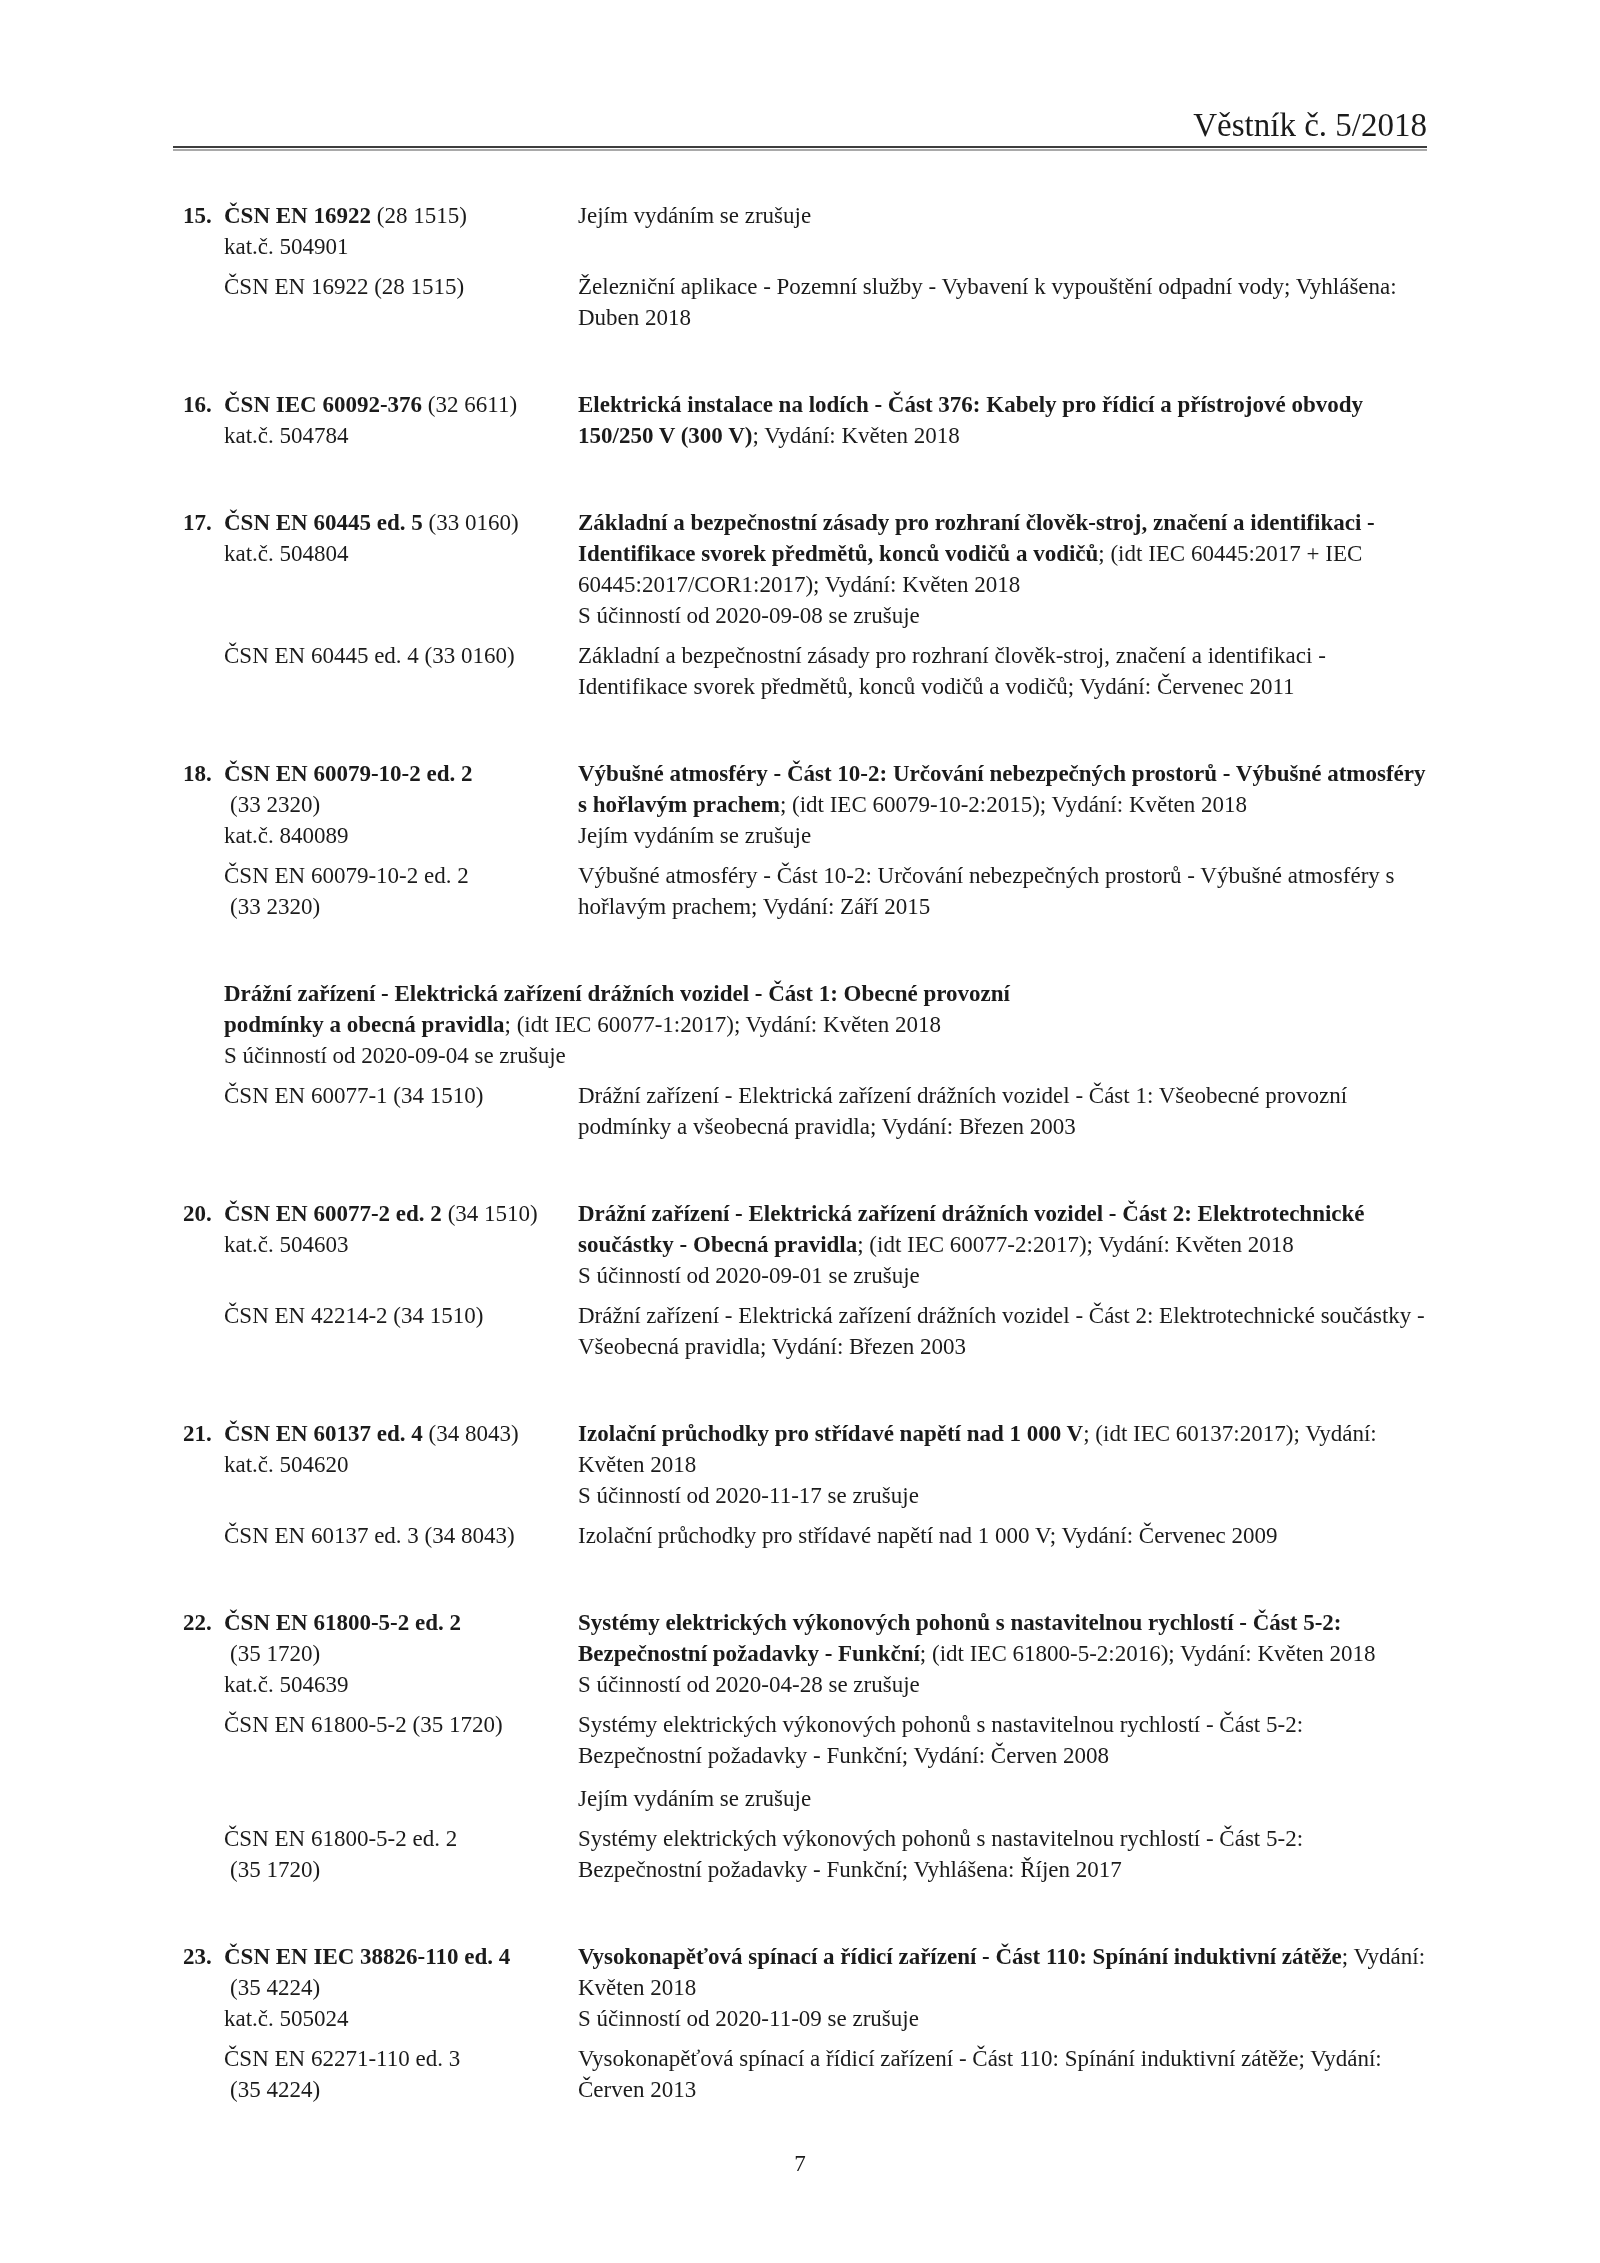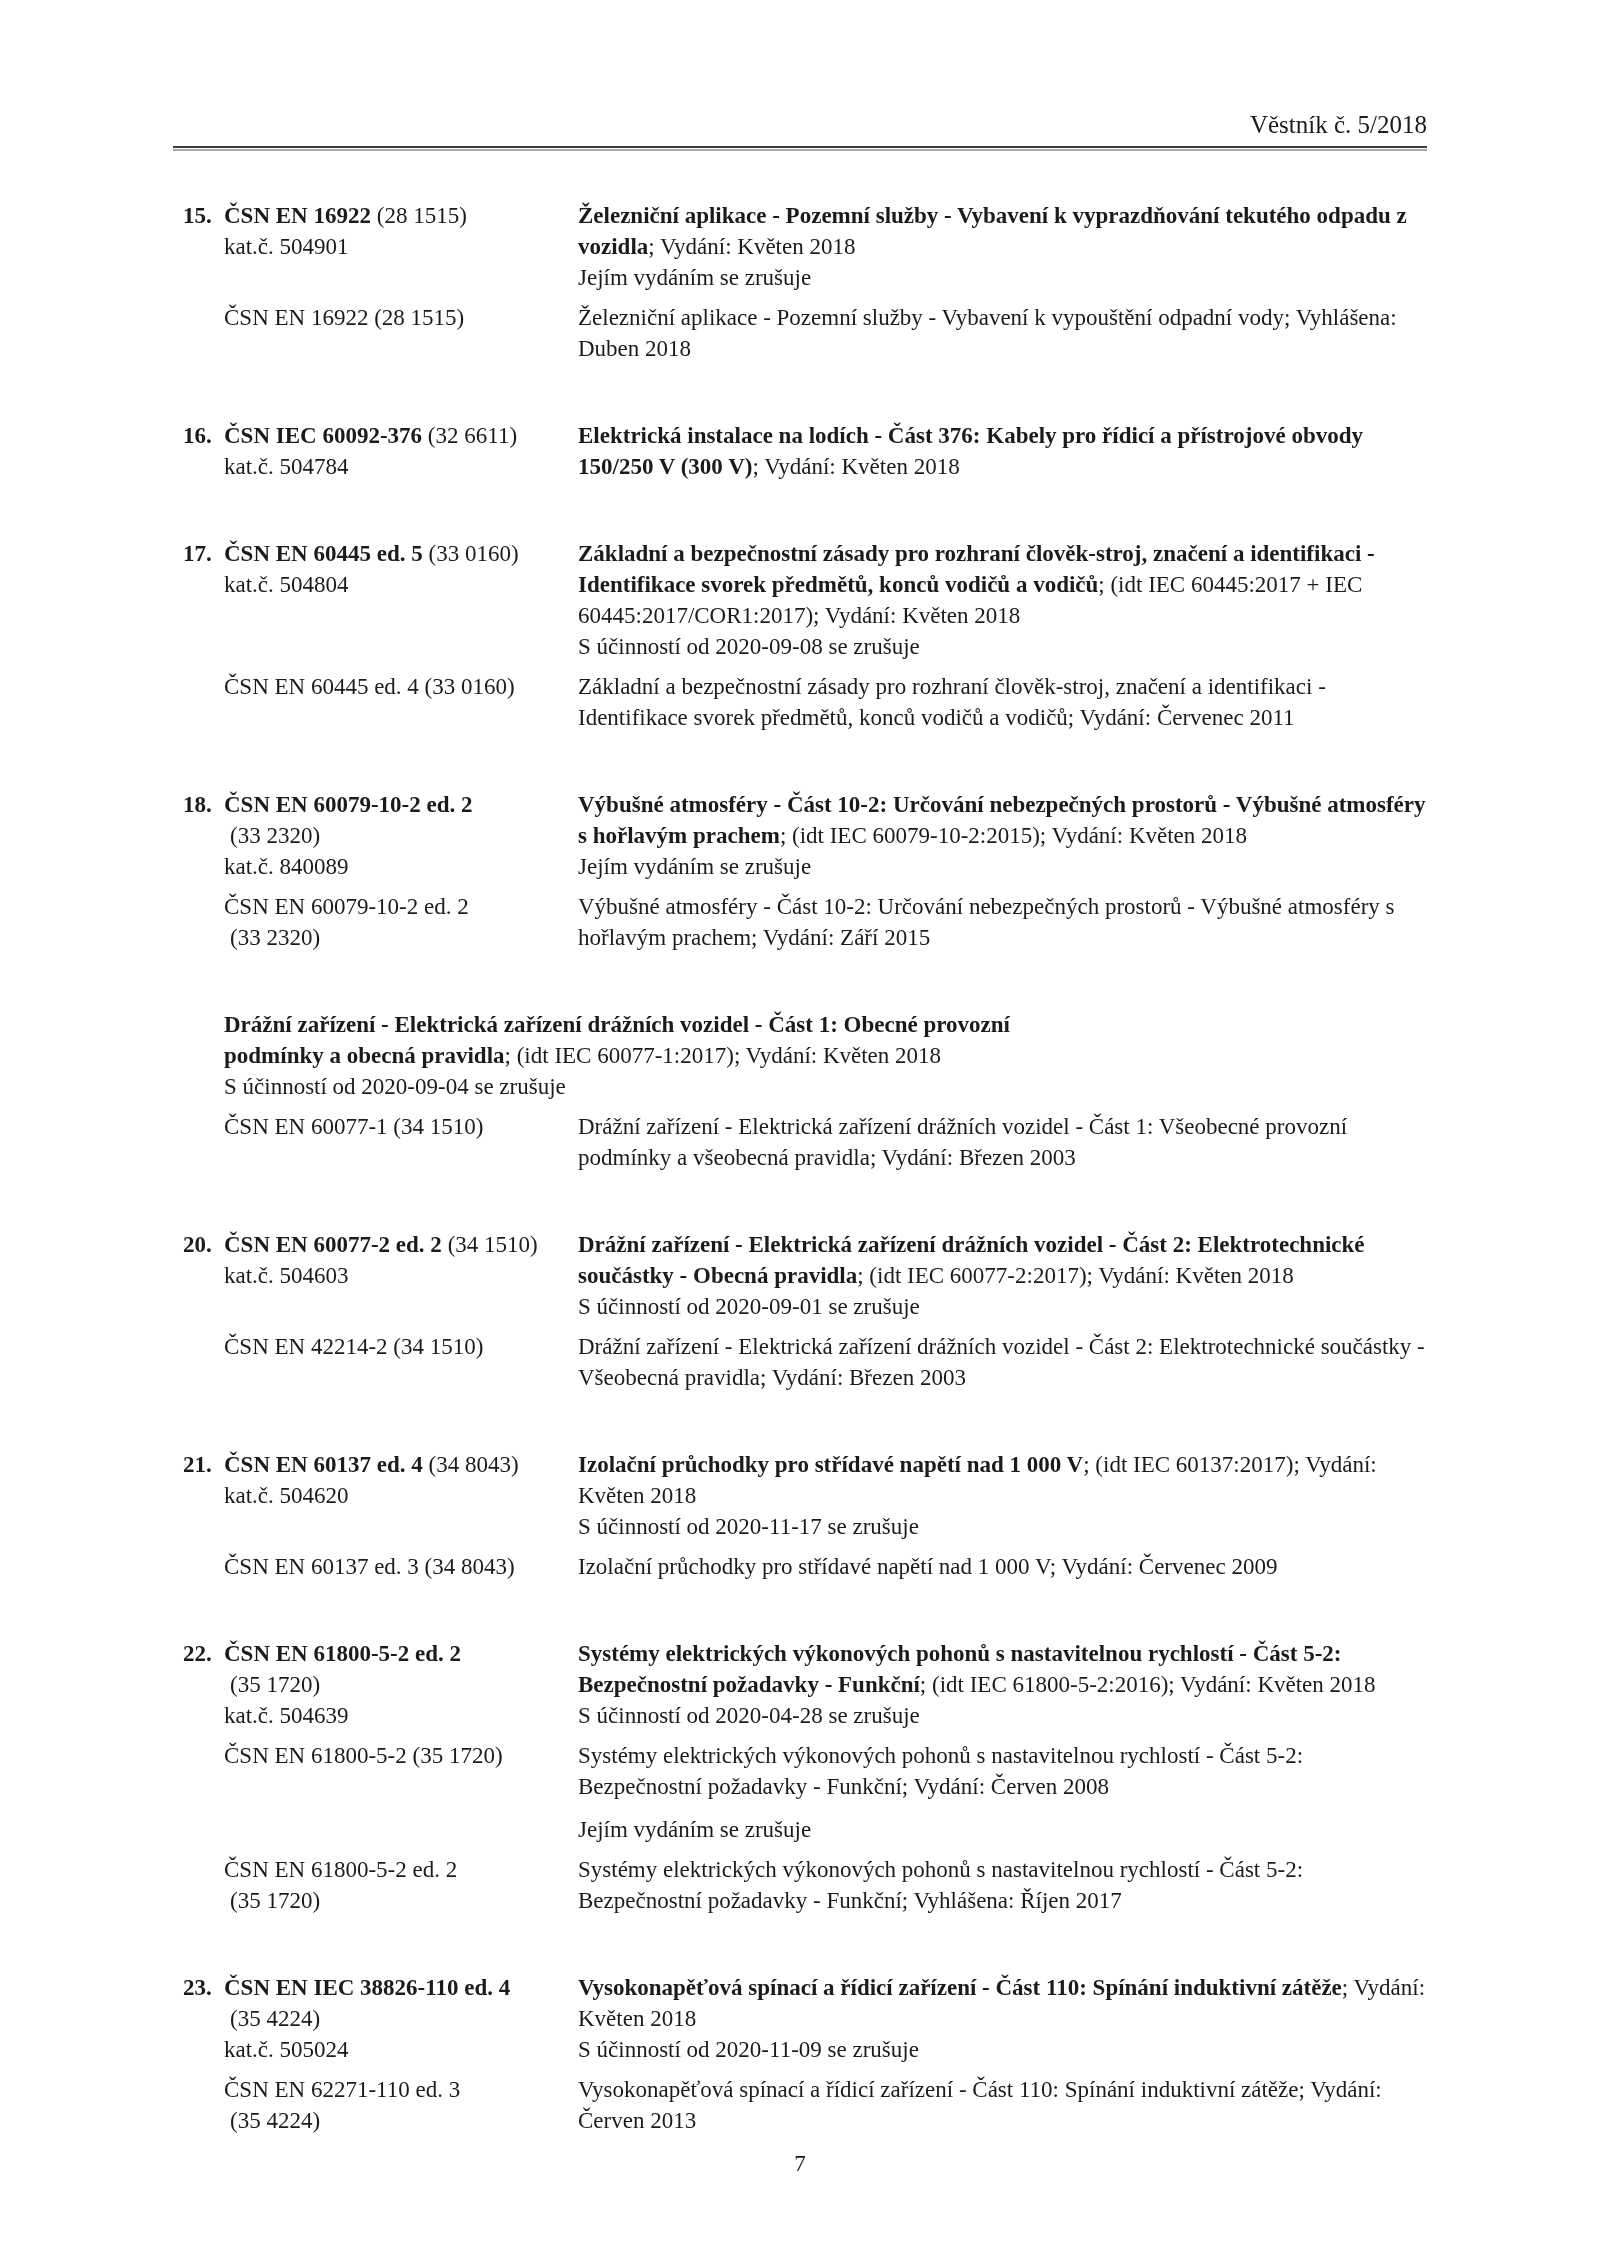--- a/index.html
+++ b/index.html
@@ -13,21 +13,21 @@
     font-size: 23px;
     line-height: 31px;
     color: #1b1b1b;
     overflow: hidden;
   }
   .b { font-weight: bold; }
   #hdr {
     position: absolute;
     top: 110px;
     right: 173px;
-    font-size: 25px;
+    font-size: 33px;
     line-height: 30px;
   }
   #rule {
     position: absolute;
     top: 146px;
     left: 173px;
     right: 173px;
     height: 1px;
     border-top: 2px solid #3e3e3e;
     border-bottom: 2px solid #a9a9a9;
@@ -66,21 +66,20 @@
 
   <div id="content">
 
     <section class="entry first">
       <div class="row">
         <div class="col-left">
           <div class="line"><span class="num">15.</span><span class="b">ČSN EN 16922</span><span> (28 1515)</span></div>
           <div>kat.č. 504901</div>
         </div>
         <div class="col-right">
-          <p><span class="b">Železniční aplikace - Pozemní služby - Vybavení k vyprazdňování tekutého odpadu z vozidla</span><span>; Vydání: Květen 2018</span></p>
           <div>Jejím vydáním se zrušuje</div>
         </div>
       </div>
       <div class="row sub">
         <div class="col-left">
           <div>ČSN EN 16922 (28 1515)</div>
         </div>
         <div class="col-right">
           <p>Železniční aplikace - Pozemní služby - Vybavení k vypouštění odpadní vody; Vyhlášena: Duben 2018</p>
         </div>

